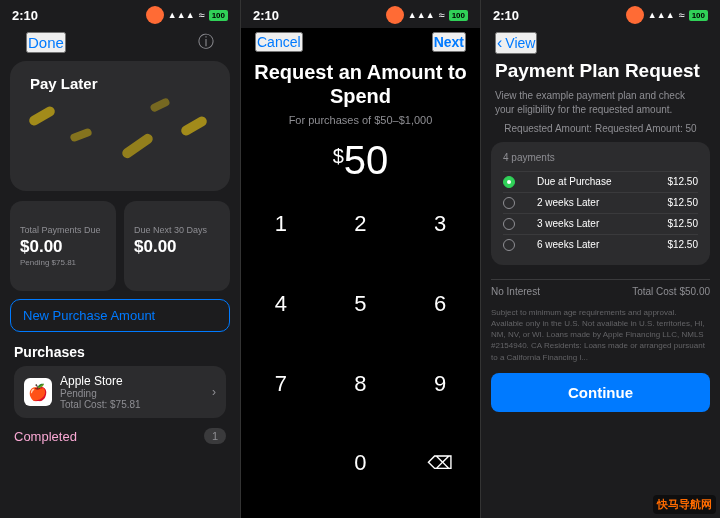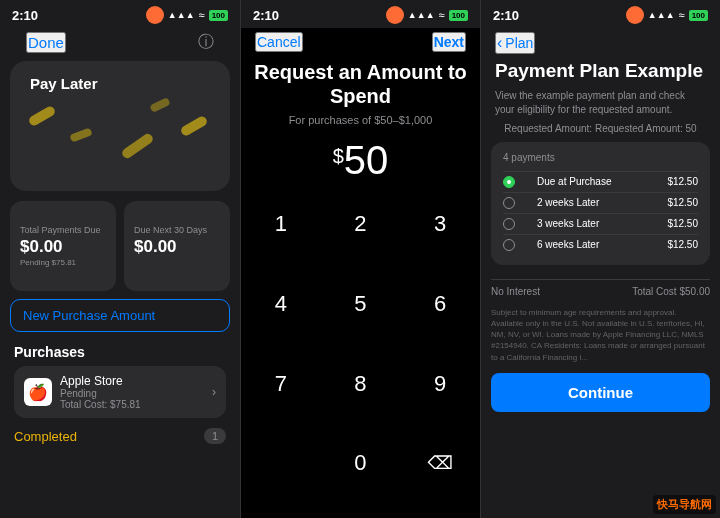--- a/index.html
+++ b/index.html
@@ -194,21 +194,21 @@
       font-size: 12px;
     }
 
     .completed-row {
       display: flex;
       justify-content: space-between;
       align-items: center;
       margin: 6px 14px 0;
     }
     .completed-label {
-      color: #eab308;
+      color: #f9a8d4;
       font-size: 13px;
       font-weight: 500;
     }
     .completed-badge {
       background: #3a3a3c;
       color: #8e8e93;
       font-size: 11px;
       padding: 2px 8px;
       border-radius: 10px;
     }
@@ -567,25 +567,25 @@
       <span style="width:18px;height:18px;border-radius:50%;background:#ff6b35;display:inline-block;"></span>
       <span style="color:#fff;font-size:9px;">▲▲▲</span>
       <span style="color:#fff;font-size:11px;">≈</span>
       <span class="battery-green">100</span>
     </div>
   </div>
 
   <div class="panel3-header">
     <button class="back-btn">
       <span class="back-chevron">‹</span>
-      <span>Plan</span>
+      <span>View</span>
     </button>
   </div>
 
-  <div class="panel3-title">Payment Plan Example</div>
+  <div class="panel3-title">Payment Plan Request</div>
   <div class="panel3-desc">View the example payment plan and check your eligibility for the requested amount.</div>
   <div class="requested-amount">
     Requested Amount: <span>Requested Amount: 50</span>
   </div>
 
   <div class="payment-card">
     <div class="payment-header-row">
       <div class="payment-count">4 payments</div>
     </div>
 

